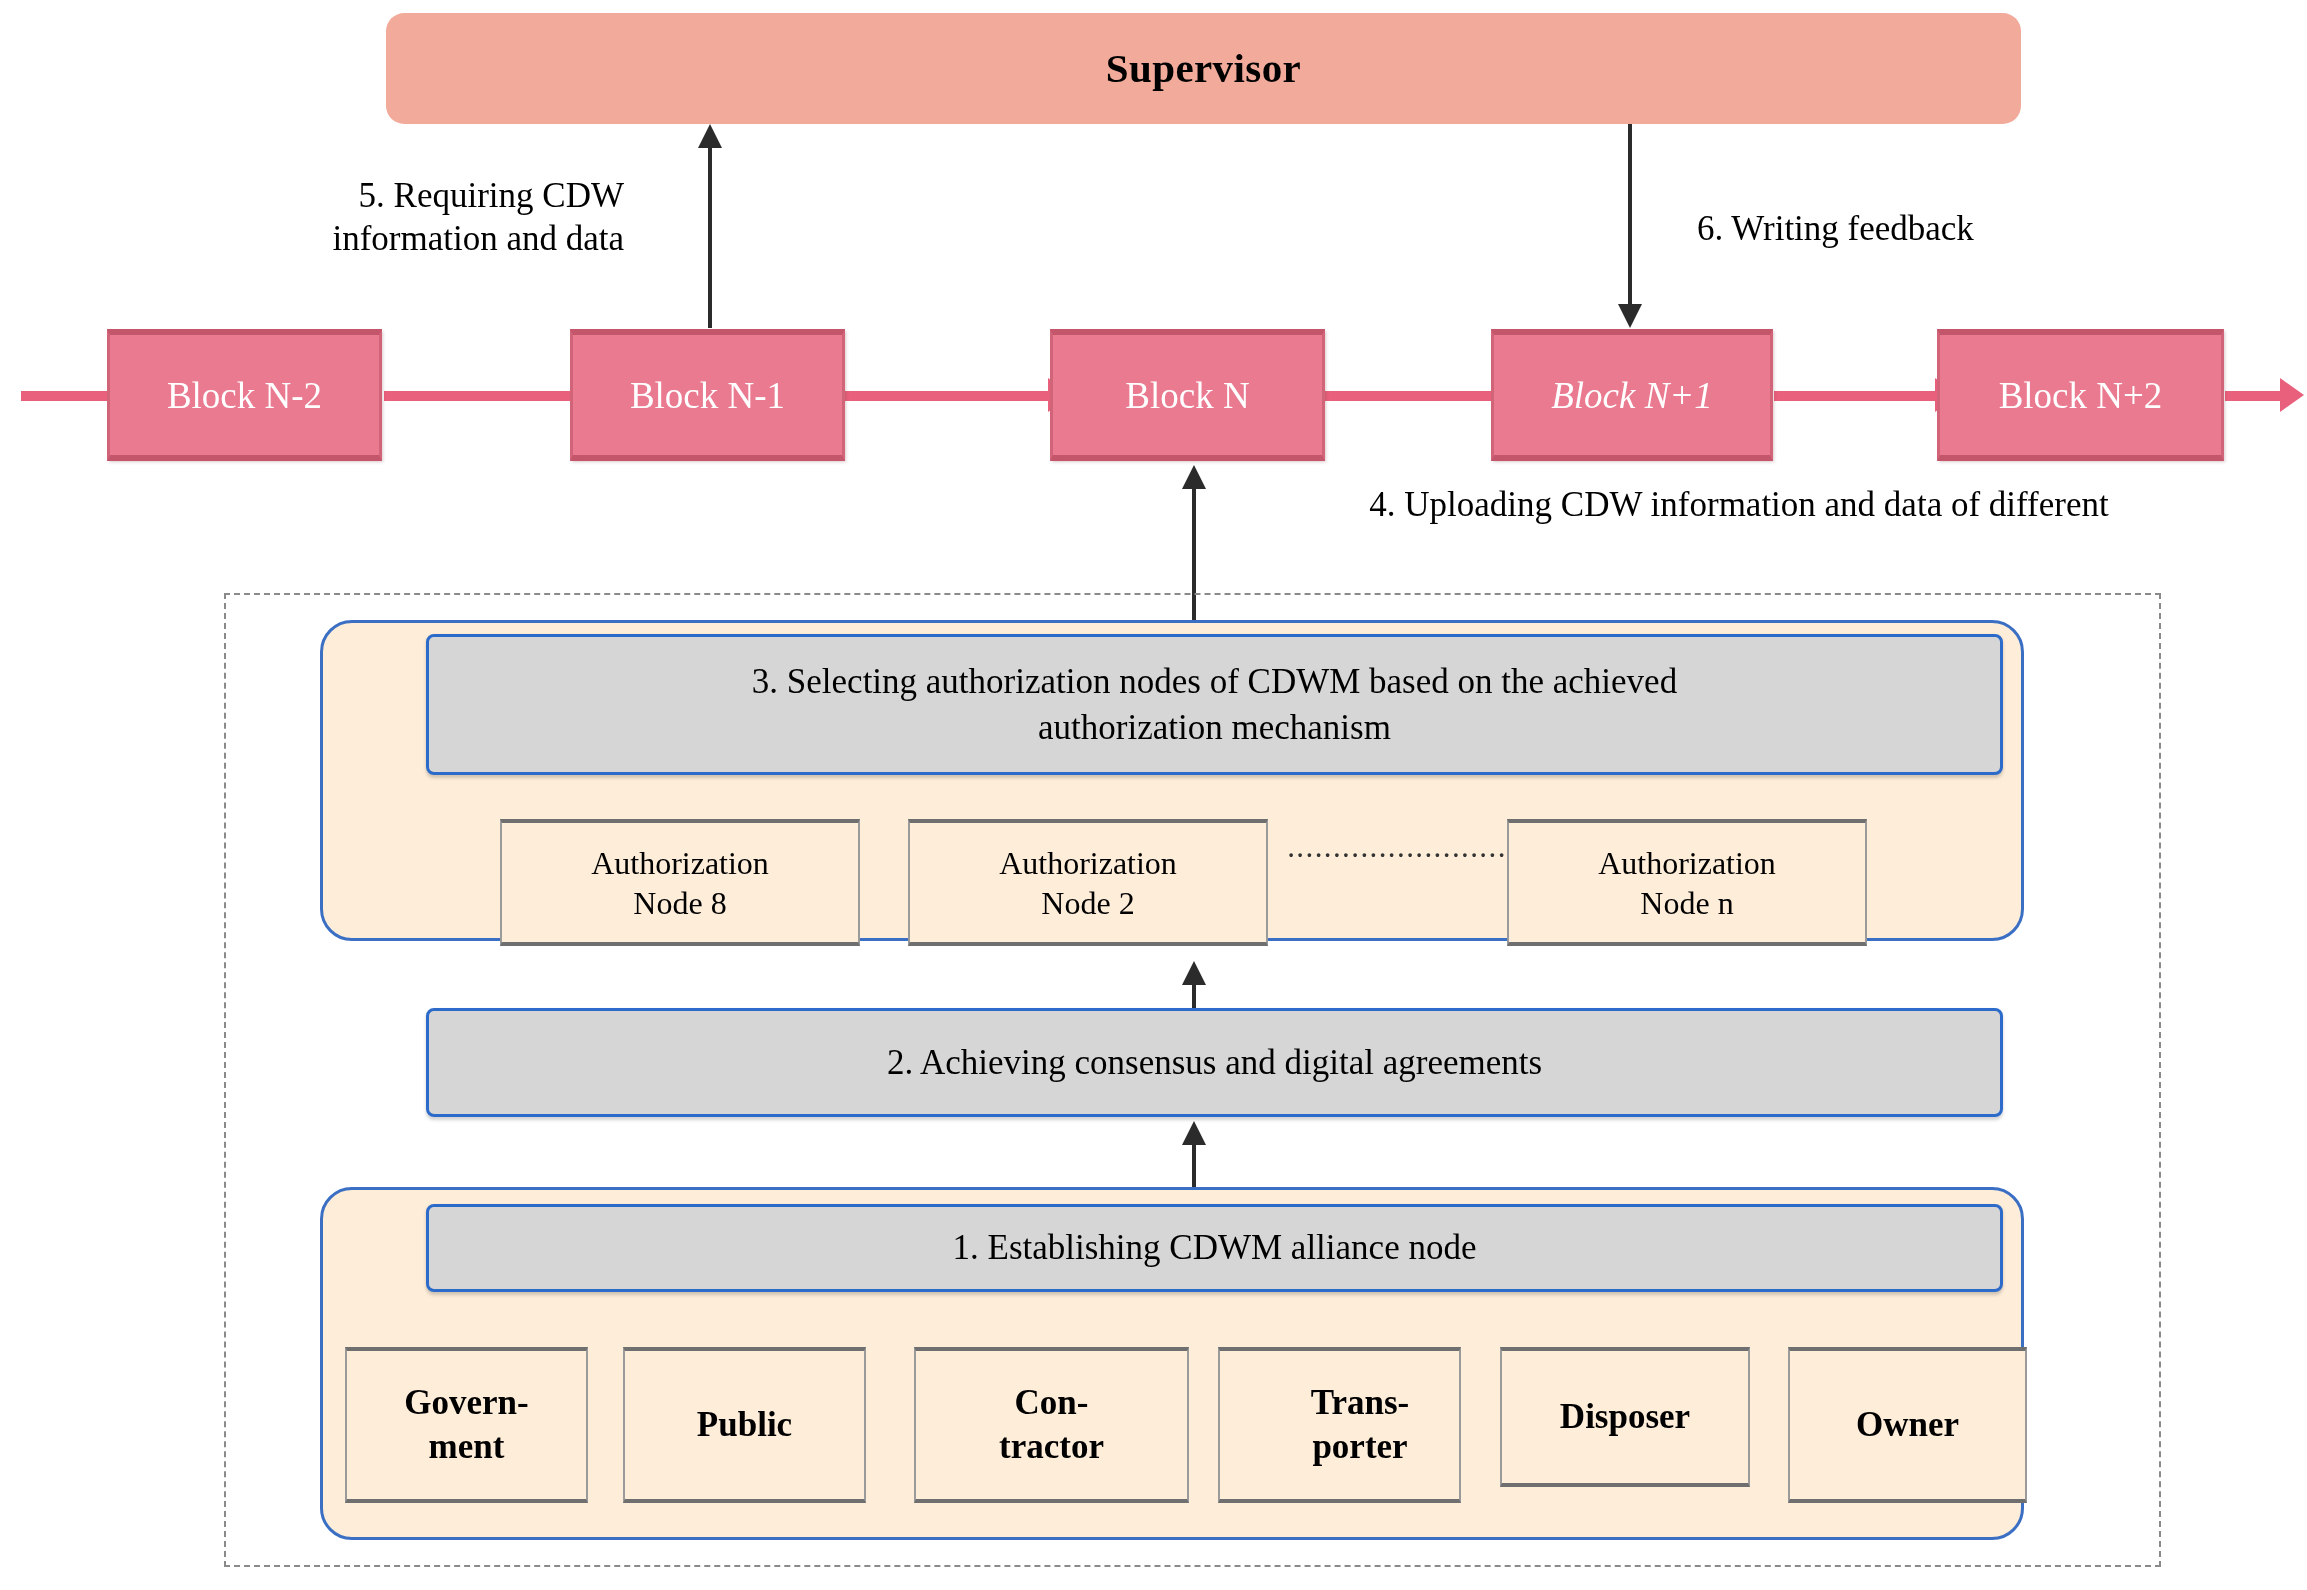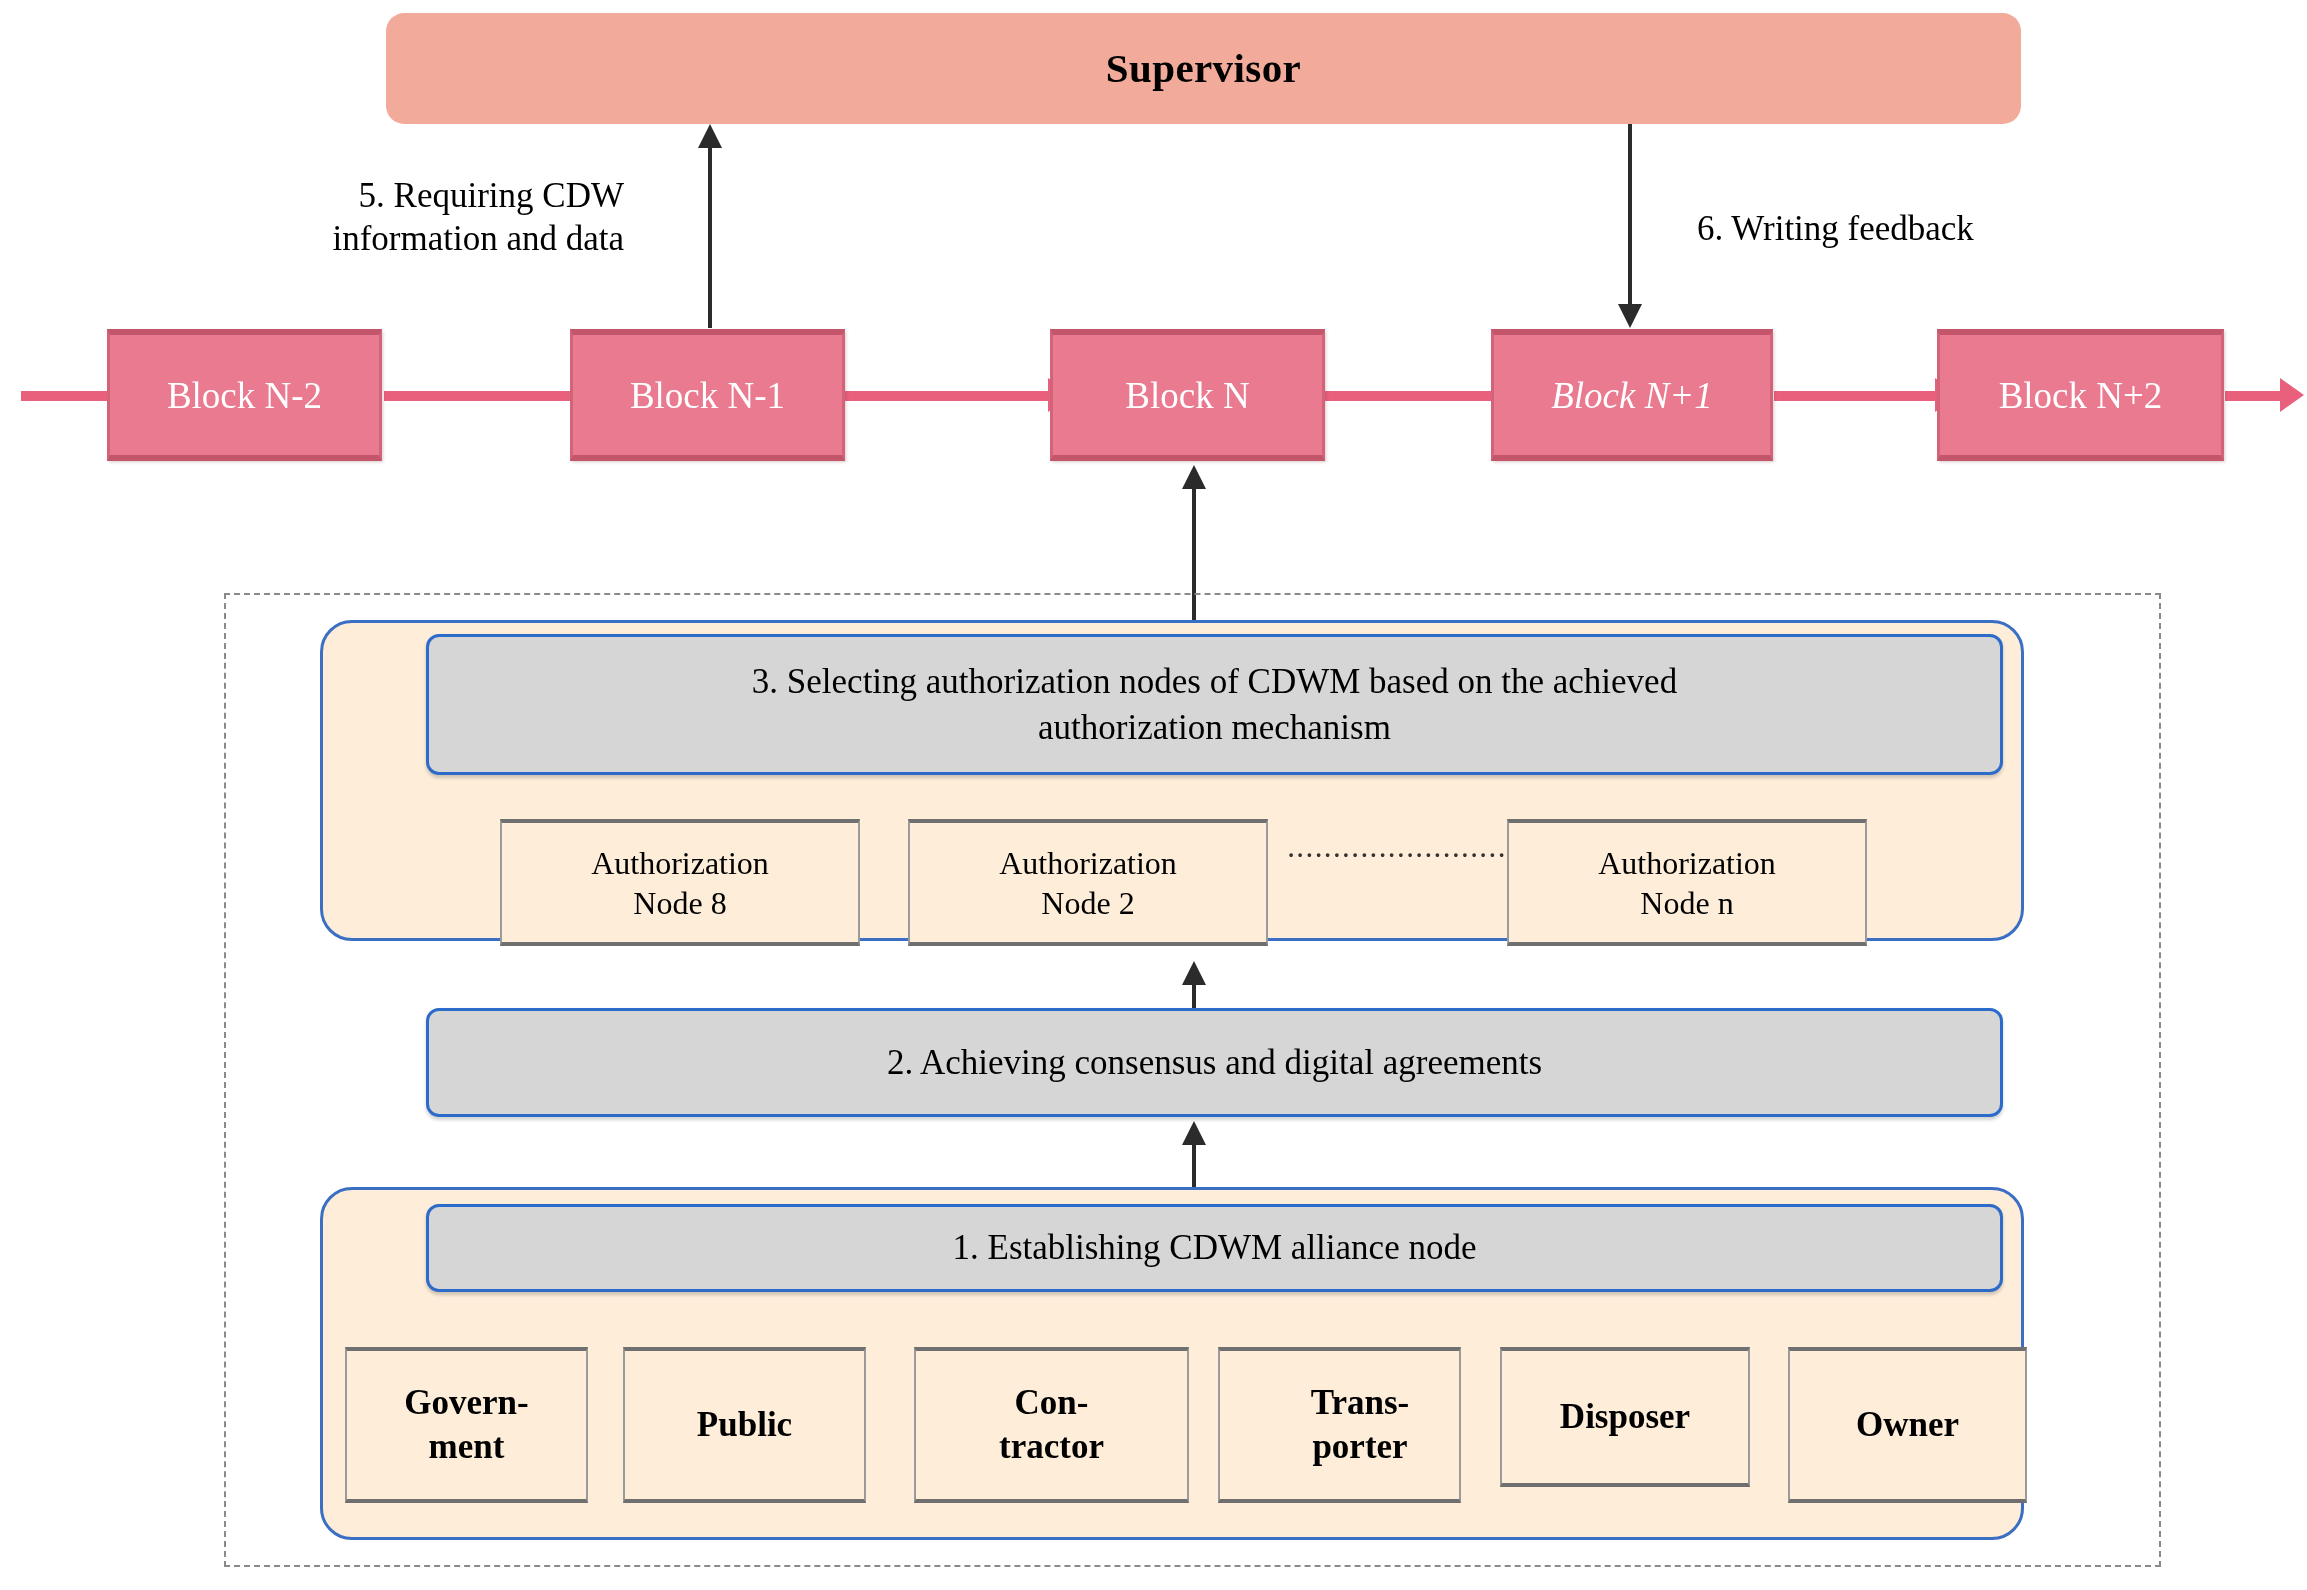--- a/index.html
+++ b/index.html
@@ -56,21 +56,21 @@
     border:2.8px dashed #8a8a8a;box-sizing:border-box;
   }
 
   
   .cream-panel{
     background:#FDEDD9;border:3.5px solid #3A6FC4;border-radius:32px;
     box-sizing:border-box;
   }
   
   .grey-bar{
-    background:#D6D6D6;border:3.5px solid #2D6BCB;border-radius:13px;
+    background:#D6D6D6;border:3.5px solid #2D6BCB;border-radius:8px;
     box-sizing:border-box;
     display:flex;align-items:center;justify-content:center;
     text-align:center;font-size:35px;line-height:1.3;
     box-shadow:0 2.1px 3.5px rgba(0,0,0,.18);
   }
   
   .node-box{
     background:#FDEDD9;
     border:2.1px solid #9a9a9a;
     border-top:4.2px solid #6f6f6f;border-bottom:4.2px solid #6f6f6f;
@@ -137,20 +137,21 @@
   <span>Block N+1</span>
 </div>
 <div class="abs block" style="left:1937px;top:329px;width:287px;">
   <span>Block N+2</span>
 </div>
 
 <div class="abs v-line" style="left:1192px;top:486px;height:141px;"></div>
 <div class="abs v-head-up" style="left:1182px;top:465px;"></div>
 
 <div class="abs caption" style="left:1225px;top:484px;width:1028px;text-align:center;">
+  <div>4. Uploading CDW information and data of different</div>
 </div>
 
 <div class="abs" id="dashed-zone"></div>
 
 <div class="abs cream-panel" style="left:320px;top:620px;width:1704px;height:321px;">
 </div>
 
 <div class="abs grey-bar" style="left:426px;top:634px;width:1577px;height:141px;">
   <span>
     <span style="display:block">3. Selecting authorization nodes of CDWM based on the achieved</span>

